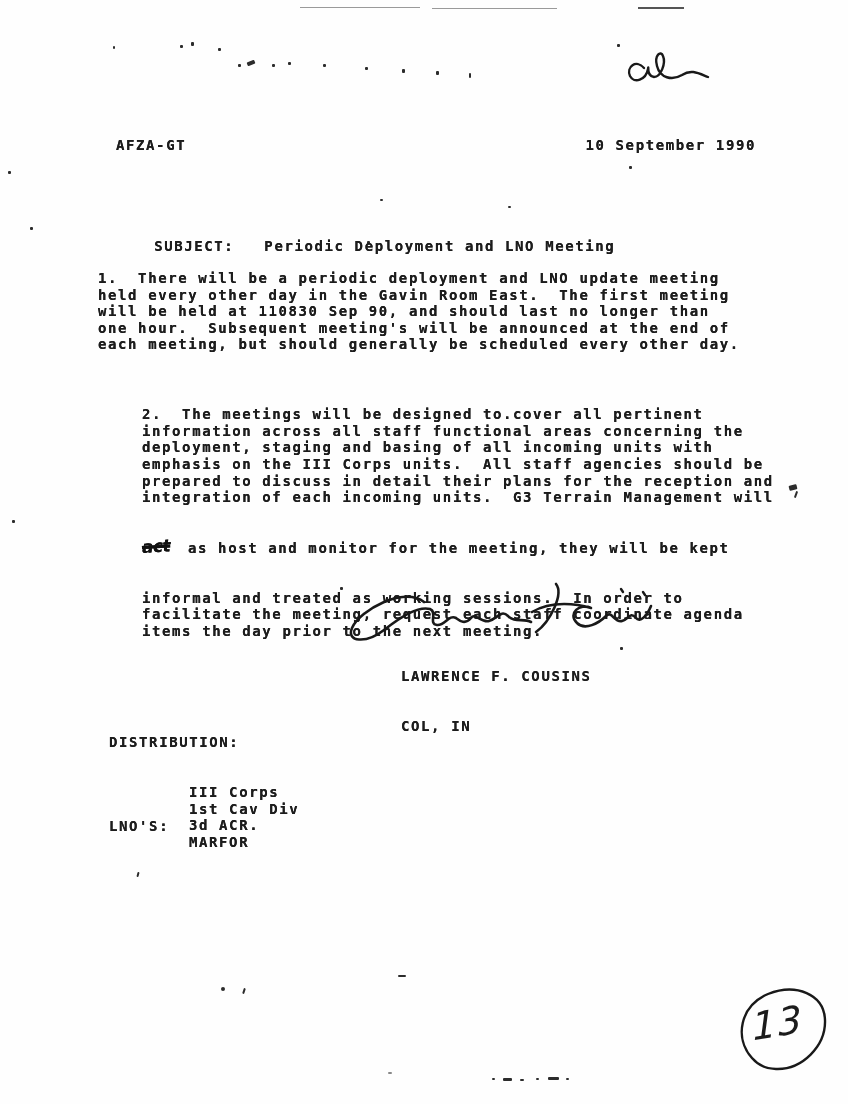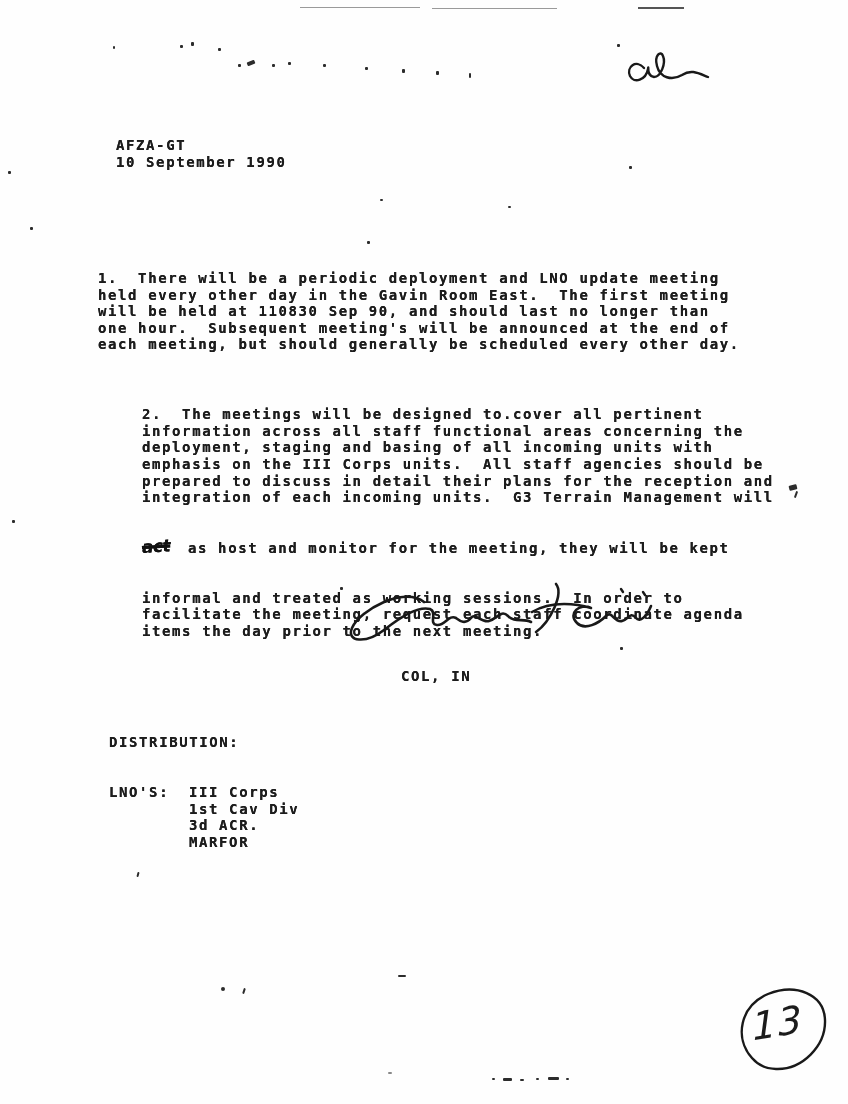--- a/index.html
+++ b/index.html
@@ -1,32 +1,32 @@
 <!DOCTYPE html>
 <html><head>
 <meta charset="utf-8">
 <style>
   html,body{margin:0;padding:0;}
   body{width:848px;height:1104px;background:#ffffff;overflow:hidden;}
   .page{position:relative;width:848px;height:1104px;background:#fefefe;
         font-family:"DejaVu Sans Mono", monospace;font-size:14px;font-weight:bold;
         letter-spacing:1.6px;line-height:16.6px;color:#1c1c1c;
         text-shadow:0 0 .4px #2a2a2a;}
-  .block{position:absolute;white-space:pre;flex-direction:column;}
+  .block{position:absolute;white-space:pre;}
   .header-row{left:116px;top:137px;width:640px;display:flex;justify-content:space-between;}
   .memo-line{left:115px;top:190px;}
   .subject-line{left:114px;top:221px;}
   .subject-text{margin-left:30px;}
   .para1{left:98px;top:270px;}
   .para2{left:98px;top:373px;margin-left:44px;}
   .para3{left:98px;top:552px;}
   .sig-block{left:401px;top:635px;}
   .dist{left:109px;top:701px;}
   .lno-row{display:flex;align-items:flex-start;}
-  .lno-label{display:inline-block;width:80px;flex:none;}
+  .lno-label{display:inline-block;width:80px;flex:none;margin-top:34px;}
   .scribble{display:inline-block;font-family:"DejaVu Sans",sans-serif;
             font-style:italic;font-weight:900;font-size:17px;letter-spacing:-.5px;
             width:36px;color:#101010;transform:rotate(-3deg) translateY(-1px);
             text-decoration:line-through;text-decoration-thickness:3px;}
   svg.ink{position:absolute;overflow:visible;}
   svg.ink path, svg.ink ellipse{fill:none;stroke:#191919;stroke-linecap:round;stroke-linejoin:round;}
   .circled-page{position:absolute;left:728px;top:986px;width:104px;height:88px;}
   .circled-page .num{position:absolute;left:24px;top:18px;font-family:"DejaVu Sans",sans-serif;
                      font-style:italic;font-weight:500;font-size:38px;letter-spacing:2px;
                      line-height:1;color:#1b1b1b;transform:rotate(-9deg) skewX(-6deg);
@@ -86,20 +86,23 @@
              C 43 31, 48 17, 45 10 C 43 4, 36 9, 39 20 C 42 32, 54 35, 64 29
              C 73 23, 80 27, 90 31" stroke-width="2.4"></path>
   </svg>
 
   <div class="block header-row">
     <span>AFZA-GT</span>
     <span>10 September 1990</span>
   </div>
 
 
+  <div class="block subject-line">
+    <span>SUBJECT:</span><span class="subject-text">Periodic Deployment and LNO Meeting</span>
+  </div>
 
   <div class="block para1">1.  There will be a periodic deployment and LNO update meeting
 held every other day in the Gavin Room East.  The first meeting
 will be held at 110830 Sep 90, and should last no longer than
 one hour.  Subsequent meeting's will be announced at the end of
 each meeting, but should generally be scheduled every other day.</div>
 
   <div class="block para2">
     <div>2.  The meetings will be designed to.cover all pertinent
 information across all staff functional areas concerning the
@@ -118,20 +121,21 @@
     <path d="M 86 24 C 66 8, 22 32, 14 50 C 8 64, 28 66, 46 52 C 64 38, 80 28, 92 31
              C 100 34, 90 46, 99 47 C 107 48, 111 36, 118 40 C 122 43, 127 47, 133 40
              C 137 34, 143 45, 151 43 C 159 41, 163 31, 170 38 C 176 45, 186 40, 193 44" stroke-width="2.6"></path>
     <path d="M 218 6 C 226 16, 212 44, 198 54" stroke-width="2.6"></path>
     <path d="M 194 34 C 214 22, 240 26, 253 30 C 242 25, 229 35, 239 45 C 247 53, 261 45, 268 38
              C 274 32, 276 45, 284 43 C 291 41, 292 33, 298 40 C 302 45, 309 38, 313 28" stroke-width="2.6"></path>
     <path d="M 283 11 l 2 3 M 305 14 l 2 3" stroke-width="2.4"></path>
   </svg>
 
   <div class="block sig-block">
+    <div>LAWRENCE F. COUSINS</div>
     <div>COL, IN</div>
   </div>
 
   <div class="block dist">
     <div>DISTRIBUTION:</div>
     <div class="lno-row">
       <span class="lno-label">LNO'S:</span>
       <span>III Corps
 1st Cav Div
 3d ACR.

